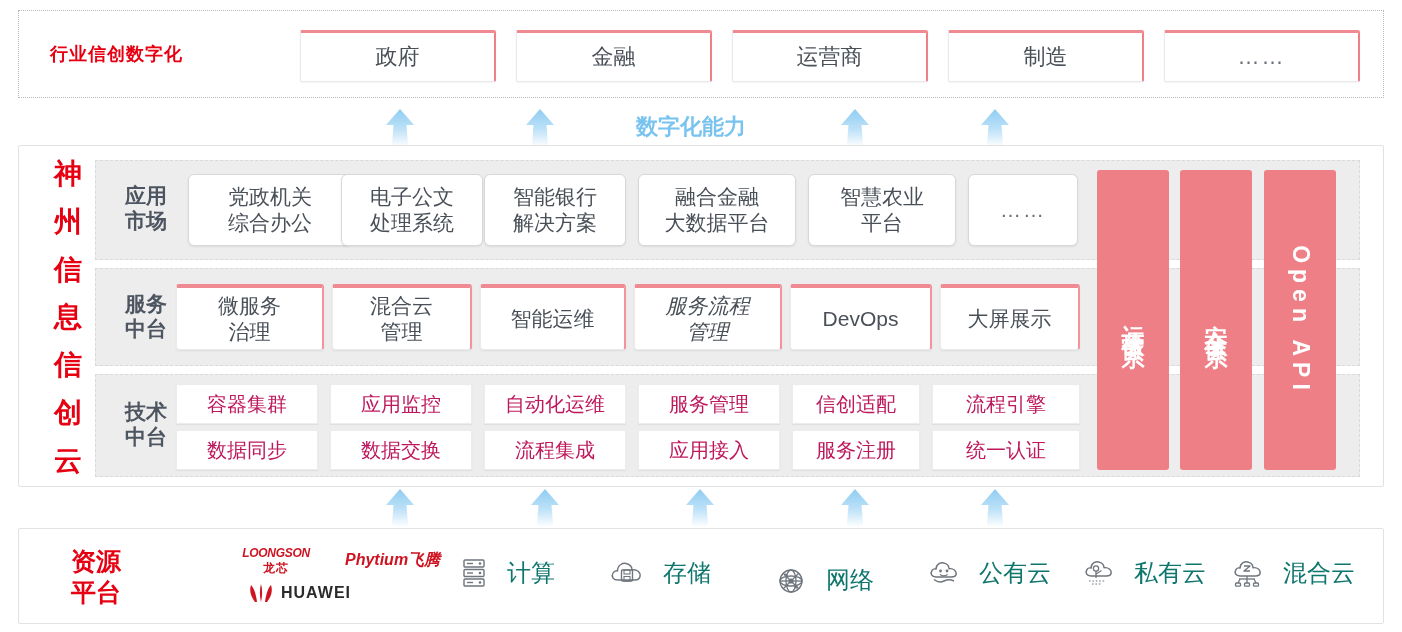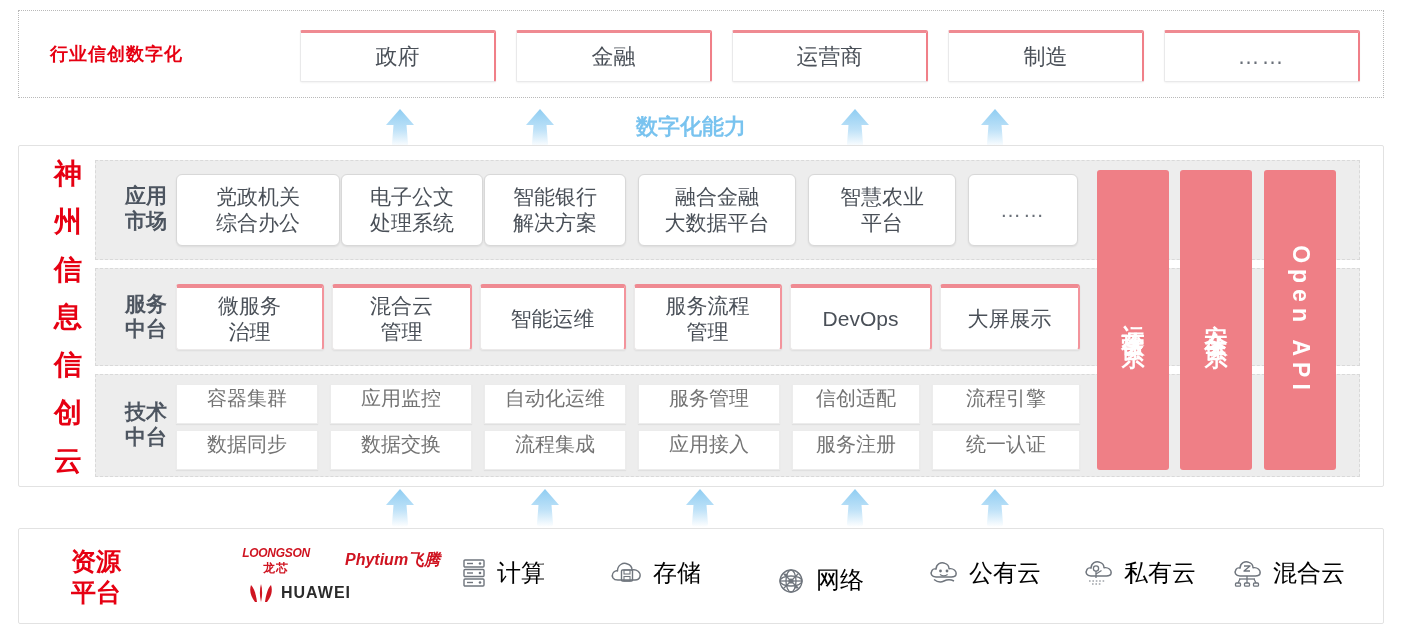--- a/index.html
+++ b/index.html
@@ -89,22 +89,22 @@
     border-right:2px solid #f3949c;
     border-radius:3px;
     display:flex;flex-direction:column;align-items:center;justify-content:center;
     font-size:21px;color:#4a5058;line-height:1.22;
     box-shadow:0 1px 2px rgba(0,0,0,.07);
   }
 
   
   .tech-card{
     height:40px;background:#fff;border:1px solid #ececec;
-    display:flex;align-items:flex-start;justify-content:center;
-    font-size:20px;color:#737373;
+    display:flex;align-items:center;justify-content:center;
+    font-size:20px;color:#be185d;
     box-shadow:0 1px 1px rgba(0,0,0,.05);
   }
 
   
   .pink-bar{
     top:170px;height:300px;width:72px;background:#ef7f86;border-radius:3px;
     display:flex;align-items:center;justify-content:center;
     color:#fff;font-weight:bold;
   }
   .pink-bar .vtext{
@@ -128,22 +128,22 @@
   }
   .vendor-logo{font-weight:bold;color:#cf1421;}
   #logo-loongson{left:216px;top:546px;width:120px;text-align:center;}
   #logo-loongson .ln1{font-size:12px;font-style:italic;letter-spacing:-.3px;}
   #logo-loongson .ln2{font-size:12px;letter-spacing:1px;}
   #logo-phytium{left:345px;top:550px;width:130px;font-size:16px;font-style:italic;}
   #logo-huawei{left:248px;top:583px;width:200px;display:flex;align-items:center;gap:7px;}
   #logo-huawei .hw-name{font-size:16px;color:#2b2b2b;font-weight:bold;letter-spacing:1px;font-style:normal;}
 
   .res-item{
-    top:550px;height:46px;display:flex;align-items:center;gap:9px;
-    font-size:24px;color:#000000;white-space:nowrap;
+    top:550px;height:46px;display:flex;align-items:center;gap:19px;
+    font-size:24px;color:#0f766e;white-space:nowrap;
   }
   .res-item svg{flex:none;}
 </style>
 </head>
 <body>
 
 <div class="stage">
 
   <div class="abs" id="industry-band"></div>
   <div class="abs" id="industry-title">行业信创数字化</div>
@@ -207,21 +207,21 @@
   </div>
   <div class="abs layer-label" id="label-svc">
     <span>服务</span>
     <span>中台</span>
   </div>
   <div class="abs layer-label" id="label-tech">
     <span>技术</span>
     <span>中台</span>
   </div>
 
-  <div class="abs app-card" style="left:176px;width:164px;">
+  <div class="abs app-card" style="left:188px;width:164px;">
     <span>党政机关</span>
     <span>综合办公</span>
   </div>
   <div class="abs app-card" style="left:330px;width:142px;margin-left:11px;">
     <span>电子公文</span>
     <span>处理系统</span>
   </div>
   <div class="abs app-card" style="left:484px;width:142px;">
     <span>智能银行</span>
     <span>解决方案</span>
@@ -242,21 +242,21 @@
     <span>微服务</span>
     <span>治理</span>
   </div>
   <div class="abs svc-card" style="left:332px;width:140px;">
     <span>混合云</span>
     <span>管理</span>
   </div>
   <div class="abs svc-card" style="left:480px;width:146px;">
     <span>智能运维</span>
   </div>
-  <div class="abs svc-card" style="left:634px;width:148px;">
+  <div class="abs svc-card" style="left:634px;width:148px;font-style:italic;">
     <span>服务流程</span>
     <span>管理</span>
   </div>
   <div class="abs svc-card" style="left:790px;width:142px;">
     <span>DevOps</span>
   </div>
   <div class="abs svc-card" style="left:940px;width:140px;">
     <span>大屏展示</span>
   </div>
 

